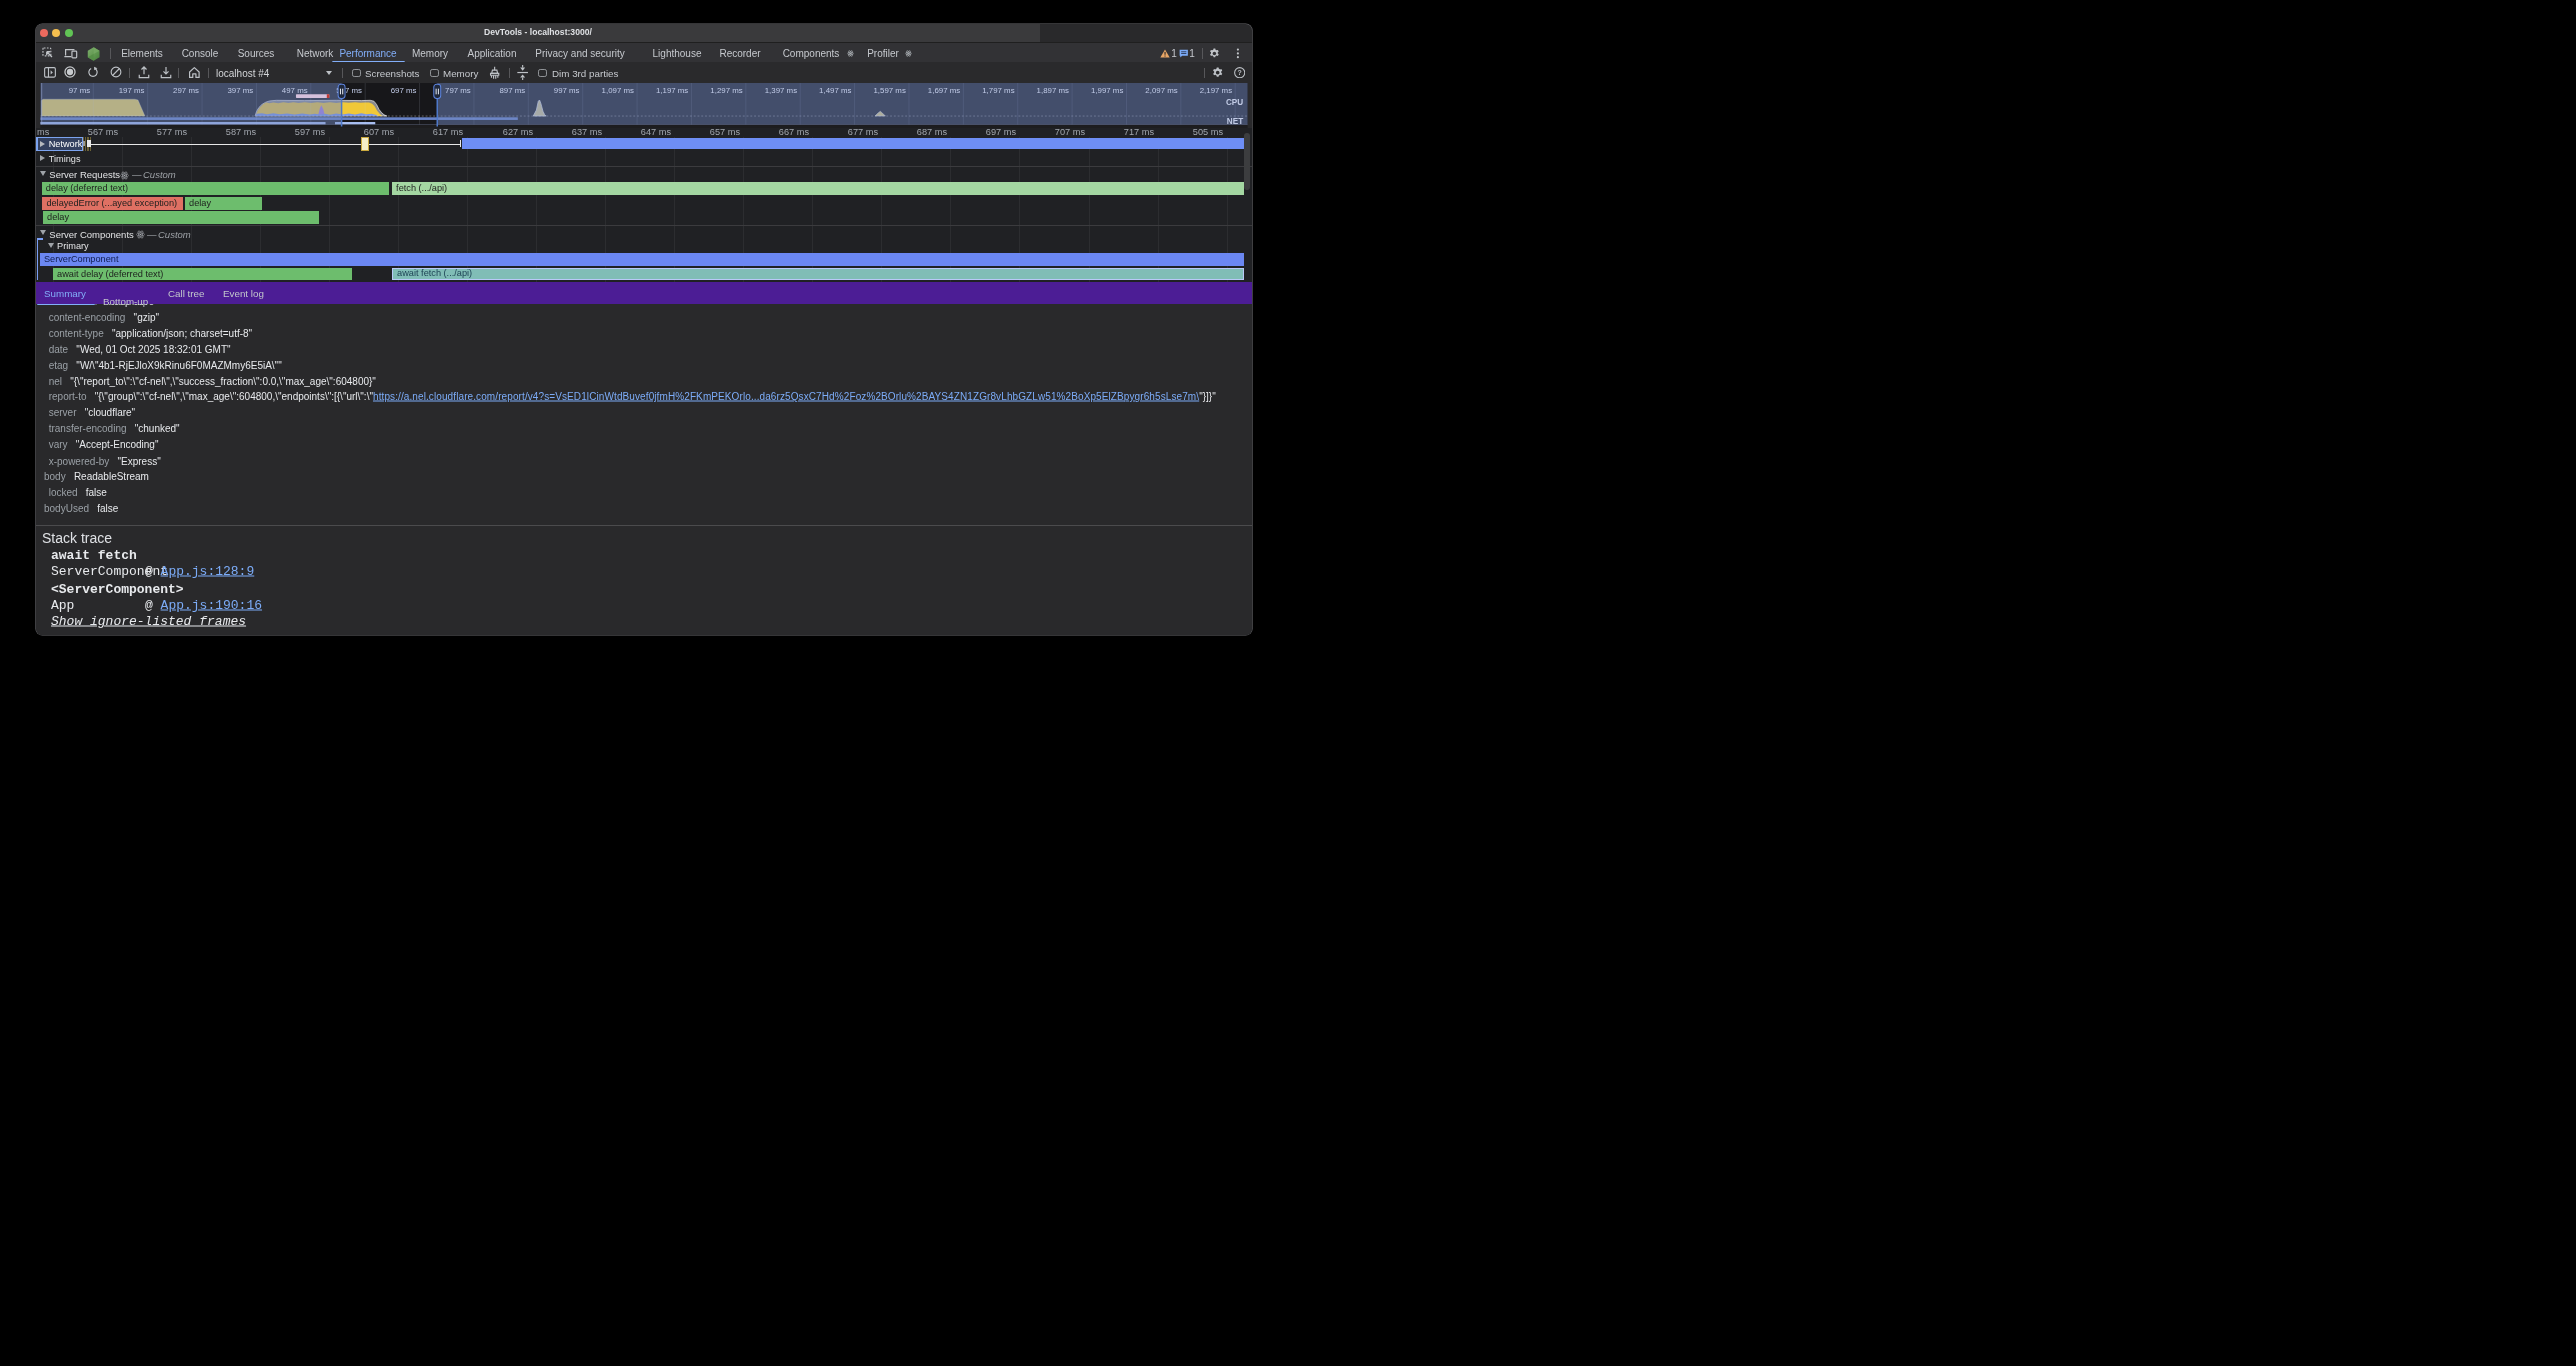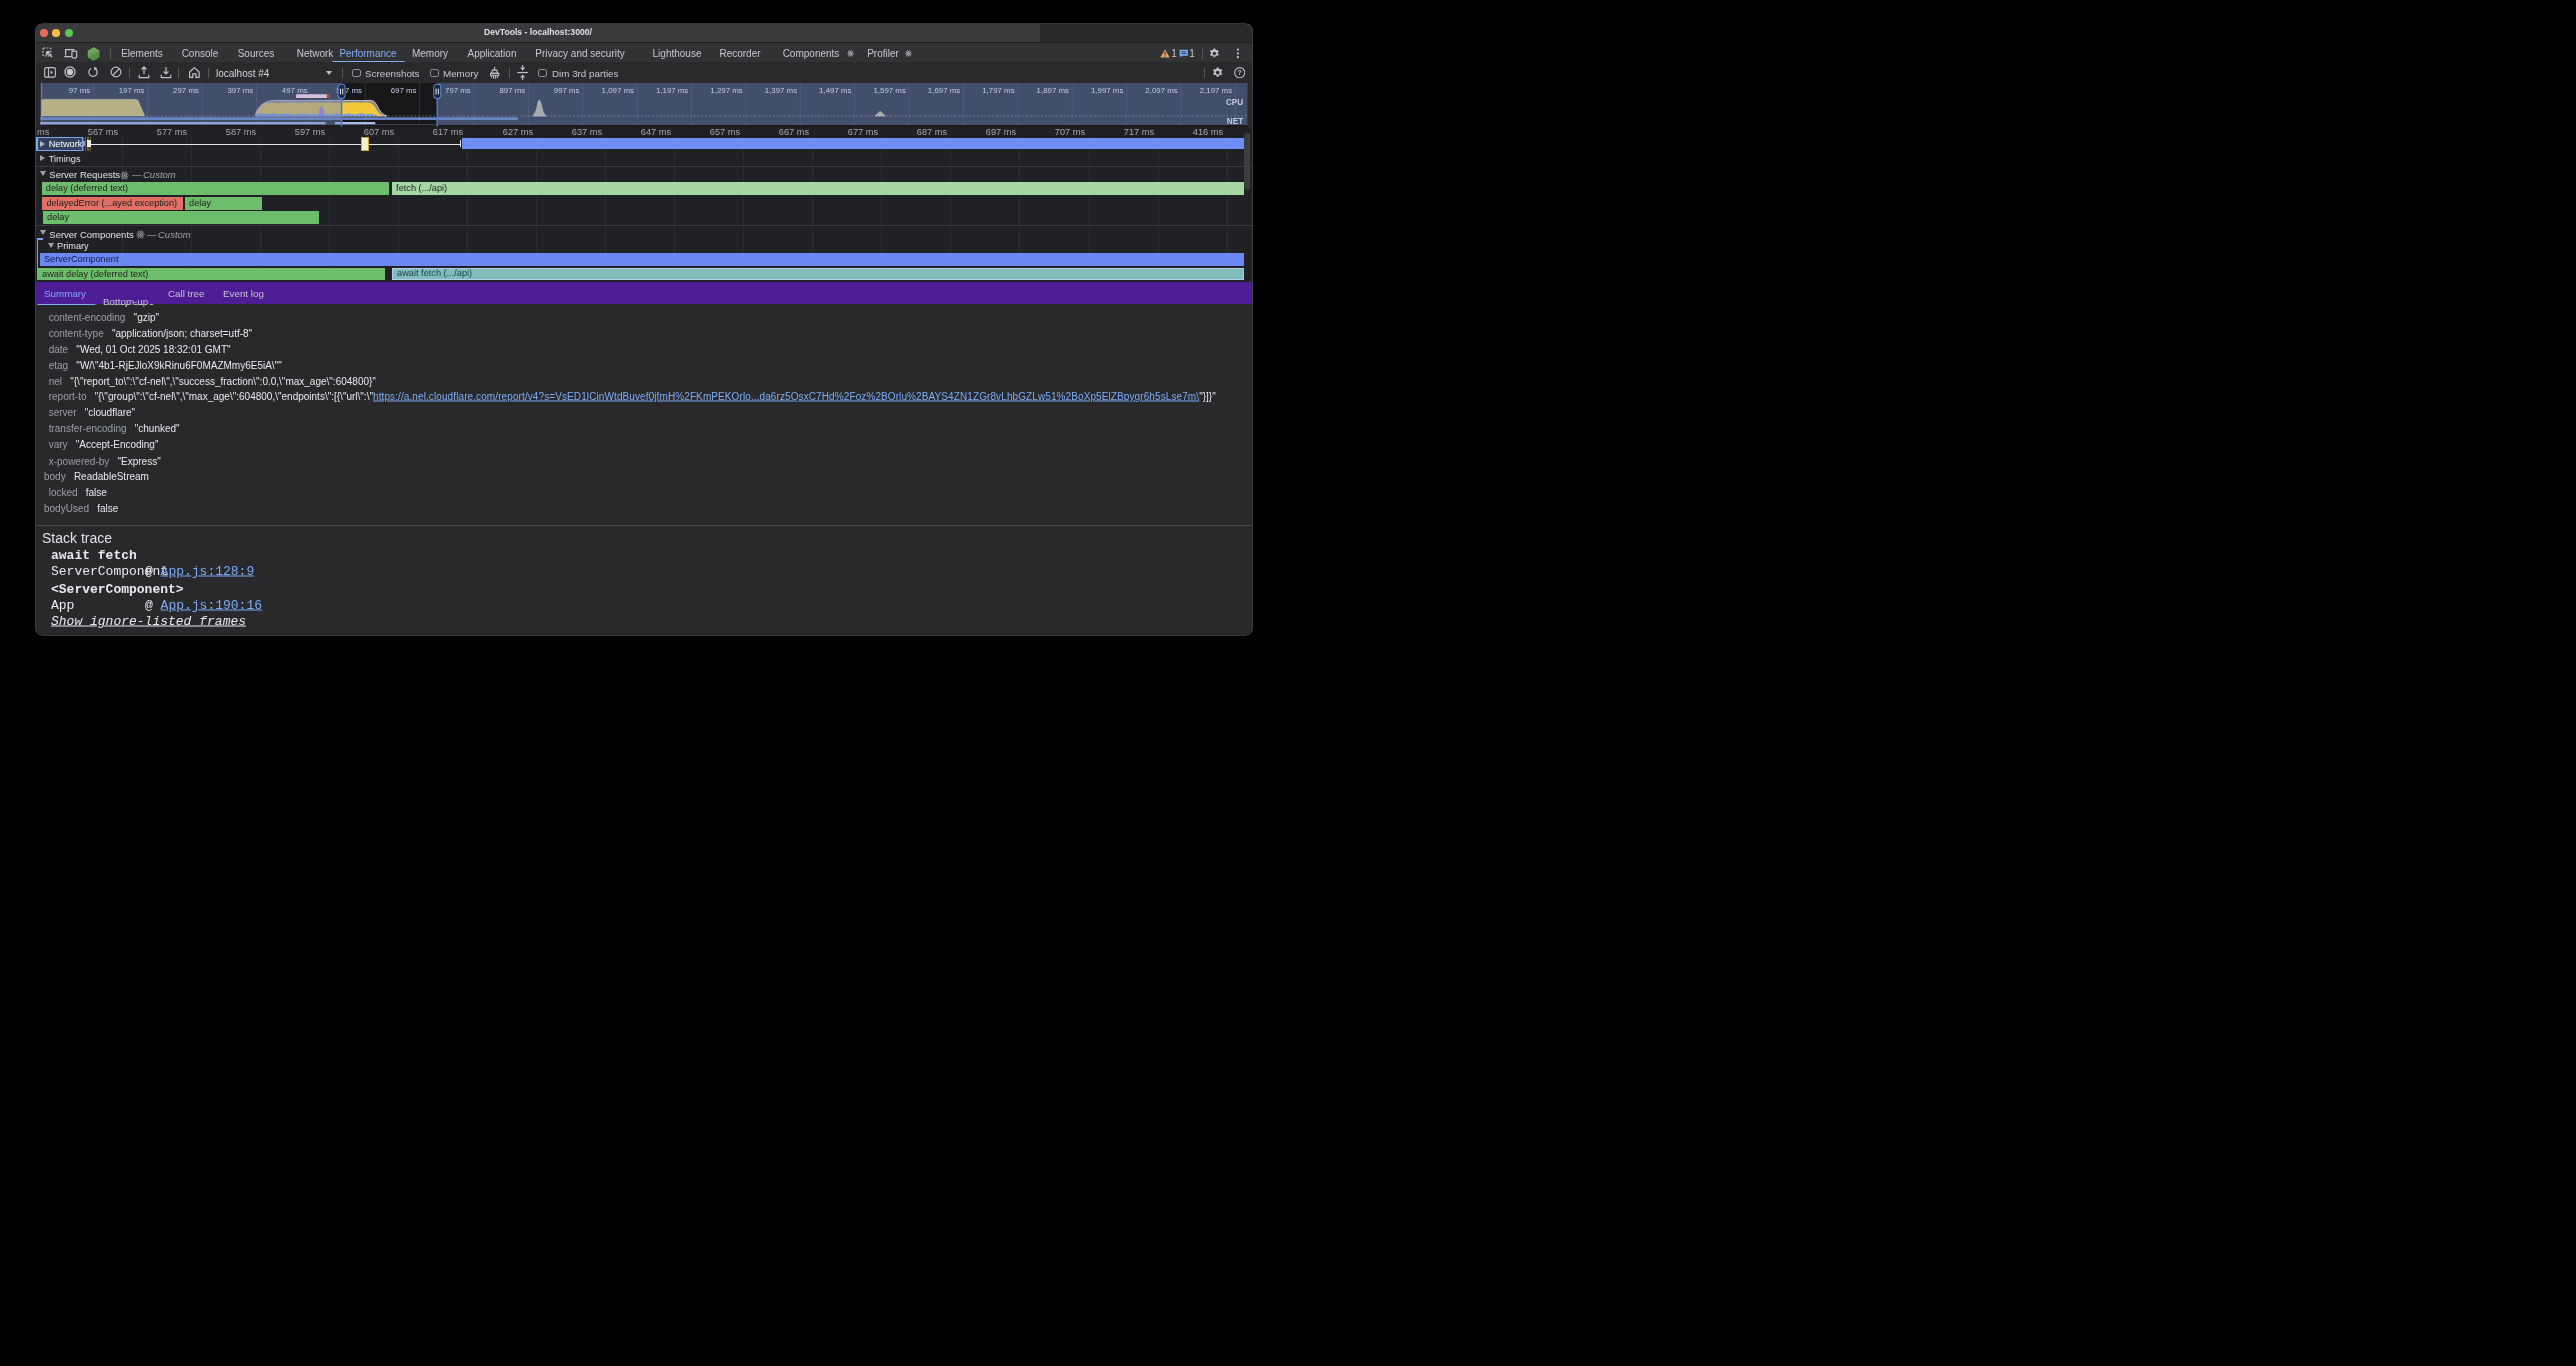--- a/index.html
+++ b/index.html
@@ -280,21 +280,21 @@
 <div class="abs rlab" style="left:497px;transform:translateX(-100%);">627 ms</div>
 <div class="abs rlab" style="left:566px;transform:translateX(-100%);">637 ms</div>
 <div class="abs rlab" style="left:635px;transform:translateX(-100%);">647 ms</div>
 <div class="abs rlab" style="left:704px;transform:translateX(-100%);">657 ms</div>
 <div class="abs rlab" style="left:773px;transform:translateX(-100%);">667 ms</div>
 <div class="abs rlab" style="left:842px;transform:translateX(-100%);">677 ms</div>
 <div class="abs rlab" style="left:911px;transform:translateX(-100%);">687 ms</div>
 <div class="abs rlab" style="left:980px;transform:translateX(-100%);">697 ms</div>
 <div class="abs rlab" style="left:1049px;transform:translateX(-100%);">707 ms</div>
 <div class="abs rlab" style="left:1118px;transform:translateX(-100%);">717 ms</div>
-<div class="abs rlab" style="left:1187px;transform:translateX(-100%);">416 ms</div>
+<div class="abs rlab" style="left:1187px;transform:translateX(-100%);">505 ms</div>
 </div>
 <div class="abs tracks">
 <div class="abs grid" style="left:17px;"></div>
 <div class="abs grid" style="left:86px;"></div>
 <div class="abs grid" style="left:155px;"></div>
 <div class="abs grid" style="left:224px;"></div>
 <div class="abs grid" style="left:293px;"></div>
 <div class="abs grid" style="left:362px;"></div>
 <div class="abs grid" style="left:431px;"></div>
 <div class="abs grid" style="left:500px;"></div>
@@ -354,21 +354,21 @@
 </g>
         <circle cx="7.5" cy="7.5" r="1.3" fill="#a8acb1"></circle>
       </svg>
 <div class="abs hdr hgray" style="left:111px;top:92px;">—</div>
 <div class="abs hdr hgray" style="left:122px;top:92px;font-style:italic;">Custom</div>
 <div class="abs" style="left:0.6px;top:101px;width:6.3px;height:1.6px;background:#7a9ff5;"></div>
 <div class="abs" style="left:0.6px;top:101px;width:1.6px;height:42px;background:#7a9ff5;"></div>
 <div class="abs tri-d" style="left:12px;top:106px;"></div>
 <div class="abs trklab" style="left:21px;top:104px;">Primary</div>
 <div class="abs bar" style="left:3.8px;top:116px;width:1204px;height:12.7px;line-height:12.7px;background:#6b87f2;color:#0f1c4d;">ServerComponent</div>
-<div class="abs bar green" style="left:2px;top:131px;width:347px;height:12px;line-height:12px;">await delay (deferred text)</div>
+<div class="abs bar green" style="left:17px;top:131px;width:299px;height:12px;line-height:12px;">await delay (deferred text)</div>
 <div class="abs bar" style="left:356px;top:131px;width:852px;height:12px;line-height:9.5px;background:#80bdb6;border:1.3px solid #b9c9f8;color:#1c4254;">await fetch (.../api)</div>
 </div>
 <div class="abs" style="left:1208px;top:109px;width:5.7px;height:57px;border-radius:2.9px;background:#3c3d3f;"></div>
 <div class="abs bottom">
 <div class="abs btabs">
 <div class="abs btab" style="left:8px;color:#82aef8;">Summary</div>
 <div class="abs btab" style="left:67px;margin-top:8px;">Bottom-up</div>
 <div class="abs btab" style="left:132px;">Call tree</div>
 <div class="abs btab" style="left:187px;">Event log</div>
 </div>

